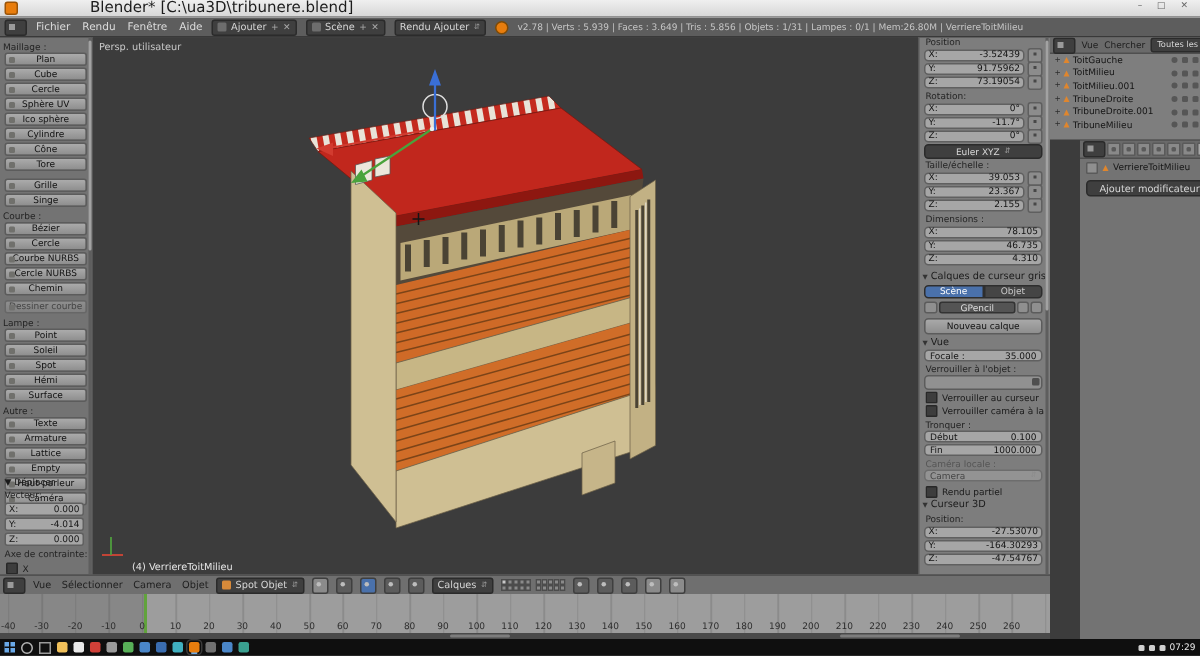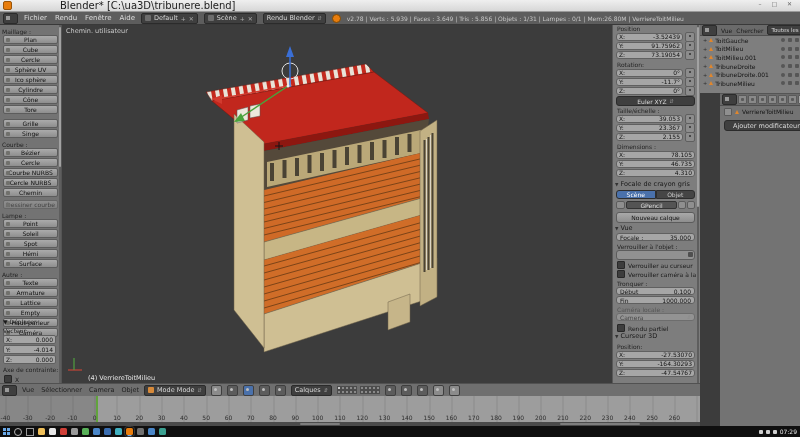--- a/index.html
+++ b/index.html
@@ -173,32 +173,32 @@
     <span class="edicon"></span>
     <span class="menus">
 
     <span>Fichier</span>
         <span>Rendu</span>
         <span>Fenêtre</span>
         <span>Aide</span>
       </span>
     <span class="dkw">
       <span class="mini"></span>
-      <span>Default</span>
+      <span>Ajouter</span>
       <span class="xb">+</span>
       <span class="xb">✕</span>
     </span>
     <span class="dkw">
       <span class="mini"></span>
       <span>Scène</span>
       <span class="xb">+</span>
       <span class="xb">✕</span>
     </span>
     <span class="dkw">
-      <span>Rendu Blender</span>
+      <span>Rendu Ajouter</span>
       <span class="updn">⇵</span>
     </span>
     <span class="blogo"></span>
     <span id="stats">v2.78 | Verts : 5.939 | Faces : 3.649 | Tris : 5.856 | Objets : 1/31 | Lampes : 0/1 | Mem:26.80M | VerriereToitMilieu</span>
   </div>
 
   <div id="viewport" class="abs">
     <svg width="550" height="358" viewBox="62 25 550 358">
       <defs>
         <pattern id="ridge" width="8" height="8" patternUnits="userSpaceOnUse" patternTransform="rotate(-10)">
@@ -287,21 +287,21 @@
         <line x1="288" y1="86" x2="240" y2="118" stroke="#49a33c" stroke-width="1.5"></line>
         <polygon points="234,122 241,113 245,121" fill="#49a33c"></polygon>
         <circle cx="288" cy="86" r="1.5" fill="#eeeeee"></circle>
       </g>
 
       <g>
         <line x1="68" y1="370" x2="82" y2="370" stroke="#c24436" stroke-width="1.2"></line>
         <line x1="74" y1="358" x2="74" y2="370" stroke="#4f9e3e" stroke-width="1.2"></line>
       </g>
     </svg>
-    <span id="vp-label">Chemin. utilisateur</span>
+    <span id="vp-label">Persp. utilisateur</span>
     <span id="vp-objname">(4) VerriereToitMilieu</span>
   </div>
 
   <div id="shelf" class="abs">
     <div class="shelf-rows">
 
         <div class="srow" data-type="label">
           <span class="stxt">Maillage :</span>
         </div>
 
@@ -568,21 +568,21 @@
           </div>
         </div>
 
         <div class="nrow">
           <div class="nfield">
             <span class="nax">Z:</span>
             <span class="nvl">4.310</span>
           </div>
         </div>
       </div>
-    <div class="np-hdr" style="top:155px"><span>Focale de crayon gris</span></div>
+    <div class="np-hdr" style="top:155px"><span>Calques de curseur gris</span></div>
     <div class="np-tabs" style="top:165px">
       <span class="np-tab sel">Scène</span>
       <span class="np-tab uns">Objet</span>
     </div>
     <div class="gprow" style="top:176px">
       <span class="gpbtn" style="width:9px"></span>
       <span class="gpname">GPencil</span>
       <span class="gpbtn" style="width:8px"></span>
       <span class="gpbtn" style="width:8px"></span>
     </div>
@@ -656,21 +656,21 @@
     <span class="edicon"></span>
     <span class="menus">
 
     <span>Vue</span>
         <span>Sélectionner</span>
         <span>Camera</span>
         <span>Objet</span>
       </span>
     <span class="dkw">
       <span class="mini" style="background:#d78a3a"></span>
-      <span>Mode Mode</span>
+      <span>Spot Objet</span>
       <span class="updn">⇵</span>
     </span>
     <span class="hic lt"></span>
     <span class="hic"></span>
     <span class="hic on"></span>
     <span class="hic"></span>
     <span class="hic"></span>
     <span class="dkw">
       <span>Calques</span>
       <span class="updn">⇵</span>

